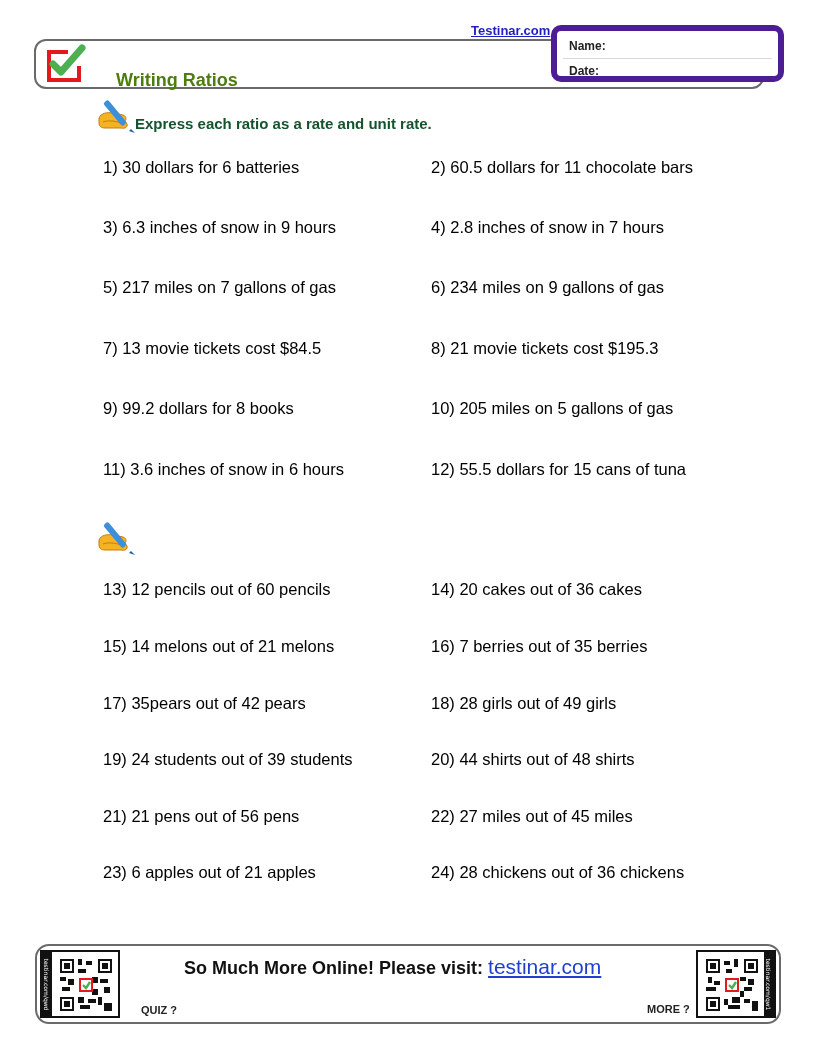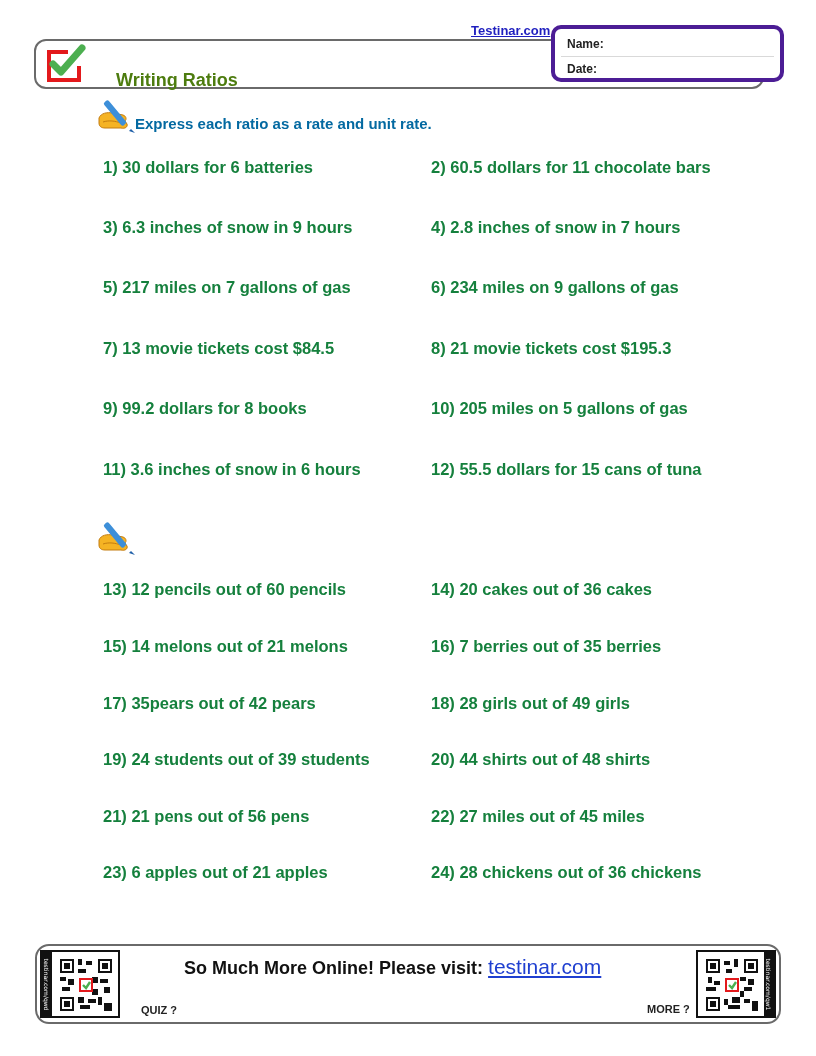--- a/index.html
+++ b/index.html
@@ -16,45 +16,44 @@
     }
     .ws-title {
       position: absolute; left: 116px; top: 70px; font-size: 18px; font-weight: bold; color: #4d7c0f;
     }
     .brand-link {
       position: absolute; left: 471px; top: 23px; font-size: 13px; font-weight: bold;
       color: #1f1fbf; text-decoration: underline;
     }
     .name-box {
       position: absolute; left: 551px; top: 25px; width: 233px; height: 57px;
-      border: 4px solid #4c1d95; border-radius: 10px; background: #fff;
+      border: 6px solid #4c1d95; border-radius: 10px; background: #fff;
     }
     .name-row {
       position: absolute; left: 12px; font-size: 12px; font-weight: bold; color: #222;
     }
     .name-row.name { top: 8px; }
     .name-row.date { top: 33px; }
     .name-divider {
       position: absolute; left: 6px; right: 6px; top: 27px; height: 1px; background: #d9d9d9;
     }
 
     
     .instr {
       position: absolute; left: 97px; display: flex; align-items: flex-end;
     }
     .instr .pencil { width: 40px; height: 38px; }
     .instr .instr-text {
-      font-size: 15px; font-weight: bold; color: #0369a1; margin-left: -2px; margin-bottom: 2px;
+      font-size: 15px; font-weight: bold; color: #14532d; margin-left: -2px; margin-bottom: 2px;
     }
 
     
     .problem {
-      position: absolute; font-size: 16.5px; color: #15803d; white-space: nowrap;
+      position: absolute; font-size: 16.5px; color: #000000; white-space: nowrap;
       font-family: "Liberation Sans", "DejaVu Sans", sans-serif;
-      font-weight: bold;
     }
 
     
     .footer-box {
       position: absolute; left: 35px; top: 944px; width: 746px; height: 80px;
       border: 2px solid #6a6a6a; border-radius: 14px; background: #fff;
     }
     .qr-wrap {
       position: absolute; width: 80px; height: 68px; border: 2px solid #111; background: #fff;
     }

